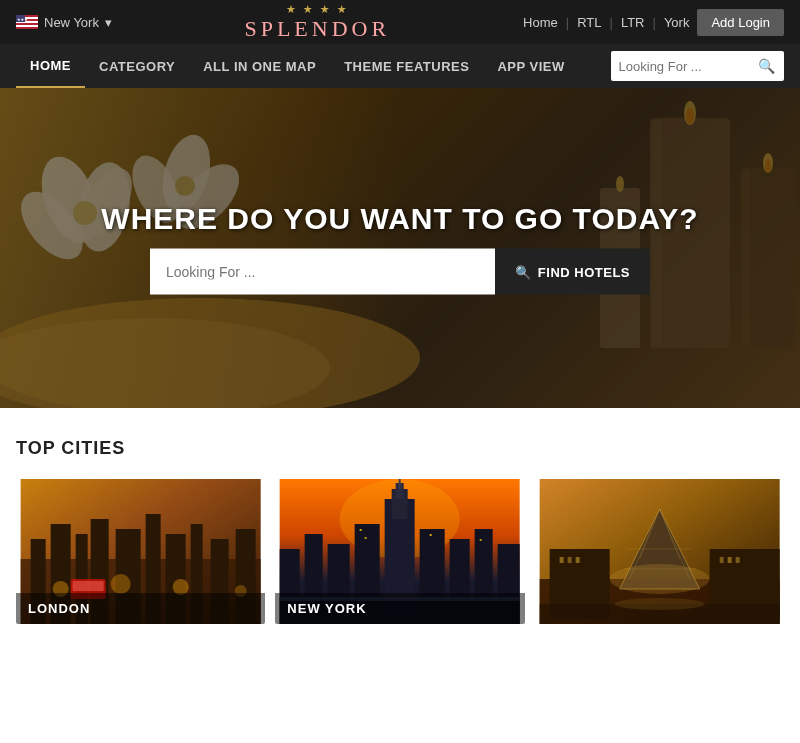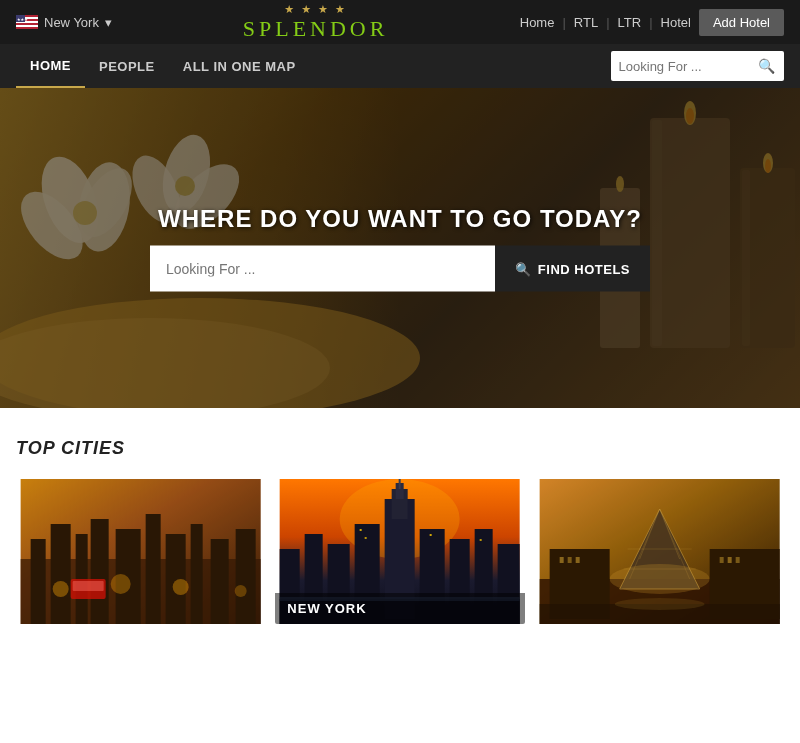--- a/index.html
+++ b/index.html
@@ -24,21 +24,21 @@
     .top-bar-center {
       text-align: center;
       flex: 1;
     }
     .brand-stars {
       color: #c8a84b;
       font-size: 11px;
       letter-spacing: 2px;
     }
     .brand-name {
-      color: #84cc16;
+      color: #fca5a5;
       font-size: 22px;
       letter-spacing: 4px;
       font-weight: 300;
       font-family: Georgia, serif;
     }
     .top-bar-right {
       display: flex;
       align-items: center;
       gap: 8px;
       font-size: 13px;
@@ -137,21 +137,21 @@
     .hero-content {
       position: absolute;
       top: 50%;
       left: 50%;
       transform: translate(-50%, -50%);
       text-align: center;
       width: 90%;
     }
     .hero-title {
       color: #fff;
-      font-size: 24px;
+      font-size: 30px;
       font-weight: 700;
       letter-spacing: 1px;
       text-shadow: 1px 1px 4px rgba(0,0,0,0.8);
       margin-bottom: 13px;
       text-transform: uppercase;
     }
     .hero-search-bar {
       display: flex;
       max-width: 500px;
       margin: 0 auto;
@@ -201,21 +201,20 @@
     .cities-section {
       padding: 30px 16px 20px;
     }
     .section-title {
       font-size: 18px;
       font-weight: 700;
       color: #222;
       margin-bottom: 20px;
       text-transform: uppercase;
       letter-spacing: 1px;
-      font-style: italic;
     }
     .cities-grid {
       display: grid;
       grid-template-columns: repeat(3, 1fr);
       gap: 10px;
     }
     .city-card {
       position: relative;
       height: 145px;
       overflow: hidden;
@@ -274,35 +273,41 @@
     <div class="brand-name">SPLENDOR</div>
   </div>
 
   <div class="top-bar-right">
     <a href="#">Home</a>
     <span class="separator">|</span>
     <a href="#">RTL</a>
     <span class="separator">|</span>
     <a href="#">LTR</a>
     <span class="separator">|</span>
-    <a href="#">Hotel</a>
-    <button class="add-hotel-btn">Add Hotel</button>
+    <a href="#">York</a>
+    <button class="add-hotel-btn">Add Login</button>
   </div>
 </div>
 
 <div class="nav-bar">
   <ul class="nav-links">
     <li>
         <a href="#" class="active">HOME</a>
       </li>
     <li>
-        <a href="#">PEOPLE</a>
+        <a href="#">CATEGORY</a>
       </li>
     <li>
         <a href="#">ALL IN ONE MAP</a>
+      </li>
+    <li>
+        <a href="#">THEME FEATURES</a>
+      </li>
+    <li>
+        <a href="#">APP VIEW</a>
       </li>
   </ul>
   <div class="nav-search">
     <input type="text" placeholder="Looking For ..." style="">
     <span class="search-icon-nav">🔍</span>
   </div>
 </div>
 
 <div class="hero">
   <div class="hero-bg"></div>
@@ -392,20 +397,21 @@
         <circle cx="40" cy="110" r="8" fill="#ffaa00" opacity="0.4"></circle>
         <circle cx="100" cy="105" r="10" fill="#ffaa00" opacity="0.35"></circle>
         <circle cx="160" cy="108" r="8" fill="#ffaa00" opacity="0.4"></circle>
         <circle cx="220" cy="112" r="6" fill="#ffaa00" opacity="0.3"></circle>
 
         <rect x="50" y="100" width="35" height="20" rx="2" fill="#cc0000" opacity="0.8"></rect>
         <rect x="52" y="102" width="31" height="10" rx="1" fill="#ff6666" opacity="0.5"></rect>
 
         <rect width="240" height="145" fill="#c87020" opacity="0.15"></rect>
       </svg>
+      <div class="city-label">LONDON</div>
     </div>
 
     <div class="city-card">
       <svg class="city-img" viewBox="0 0 240 145">
         <defs>
           <linearGradient id="nyGrad" x1="0" y1="0" x2="0" y2="1">
             <stop offset="0%" stop-color="#ff7700"></stop>
             <stop offset="40%" stop-color="#cc4400"></stop>
             <stop offset="70%" stop-color="#1a1a2e"></stop>
             <stop offset="100%" stop-color="#0d0d1a"></stop>

